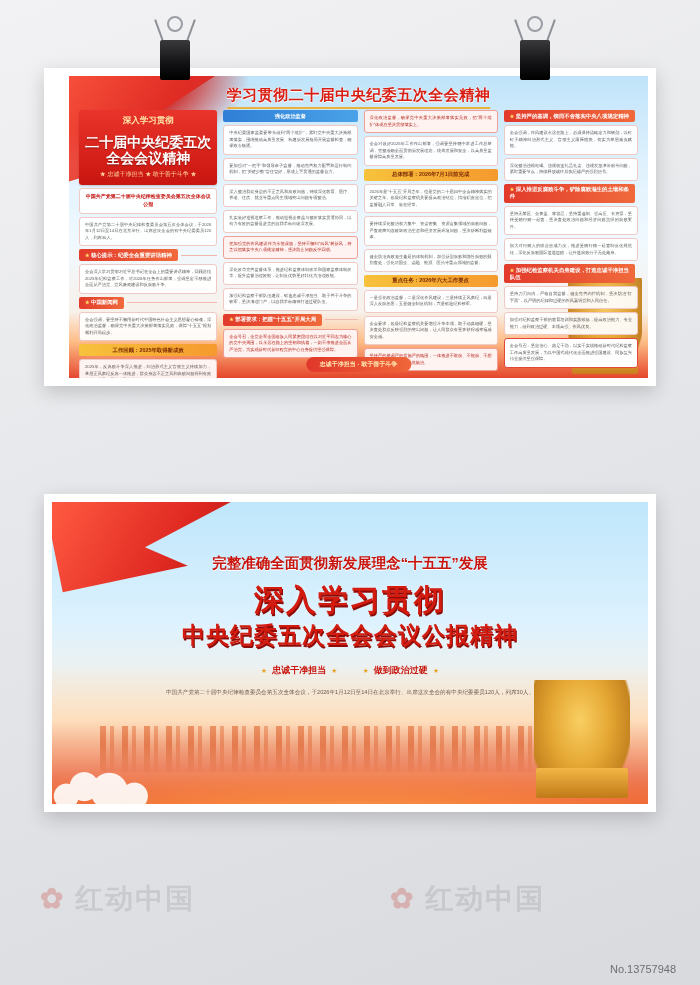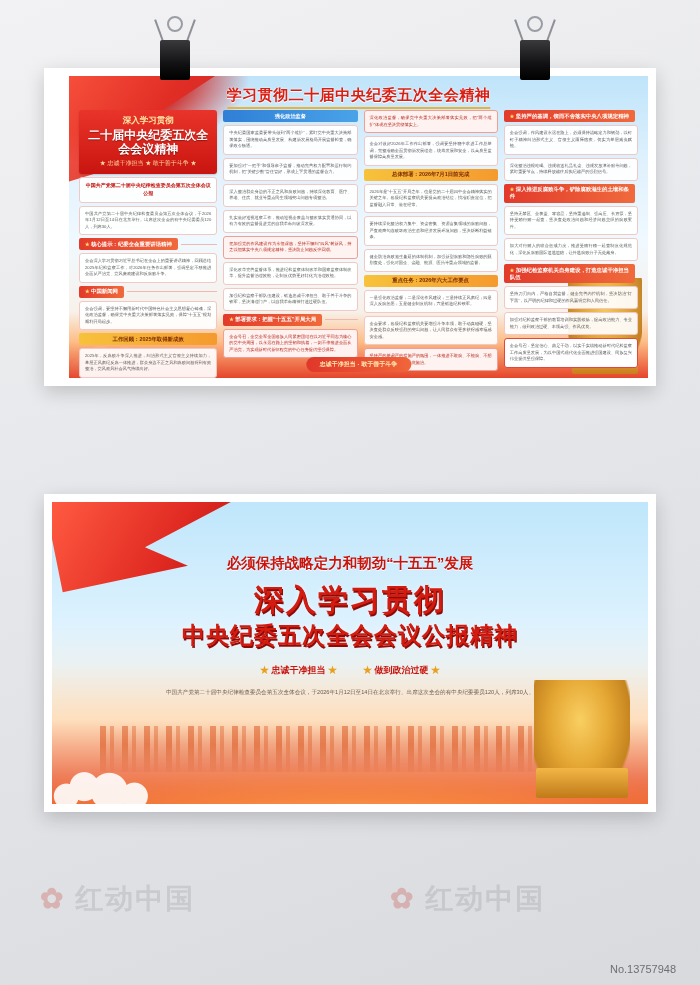--- a/index.html
+++ b/index.html
@@ -82,21 +82,21 @@
   .cols { position: absolute; left: 10px; right: 10px; top: 34px; bottom: 20px; display: flex; gap: 6px; }
   .col { flex: 1 1 0; display: flex; flex-direction: column; gap: 3px; }
   .col.c1 { flex: 1.03; }
 
   .redcard {
     background: linear-gradient(180deg,#e8342a 0%, #c9150f 100%);
     border-radius: 3px; padding: 5px 5px 6px; color: #fff; text-align: center;
     box-shadow: 0 1px 2px rgba(0,0,0,.18);
   }
   .redcard .rc-t1 { font-size: 8.5px; font-weight: bold; color: #ffe9a8; line-height: 1.25; }
-  .redcard .rc-t2 { font-size: 12px; font-weight: bold; color: #fff; line-height: 1.2; margin-top: 2px;
+  .redcard .rc-t2 { font-size: 14px; font-weight: bold; color: #fff; line-height: 1.2; margin-top: 8px;
     text-shadow: 0 1px 1px rgba(0,0,0,.35); }
   .redcard .rc-t3 { font-size: 6px; color: #ffd9a0; margin-top: 3px; }
 
   .whitebox {
     background: rgba(255,255,255,.92); border: 1px solid #f0c9c5; border-radius: 3px;
     padding: 4px 5px; font-size: 4.2px; line-height: 1.55; color: #5a5a5a; text-align: justify;
   }
   .whitebox.lead { color: #c3120c; font-weight: bold; text-align: center; font-size: 5px; }
 
   .hdr {
@@ -159,21 +159,21 @@
     text-shadow: 1px 2px 0 #8d0b06, 0 0 6px rgba(255,255,255,.6);
   }
   .b2-line3 {
     position: absolute; left: 50%; transform: translateX(-50%); top: 118px;
     font-size: 23px; font-weight: bold; color: #d31b10; white-space: nowrap;
     letter-spacing: 1px;
     text-shadow: 1px 2px 0 #8d0b06, 0 0 6px rgba(255,255,255,.6);
   }
   .b2-badges {
     position: absolute; left: 50%; transform: translateX(-50%); top: 162px;
-    display: flex; gap: 26px; white-space: nowrap;
+    display: flex; gap: 26px; white-space: nowrap; font-family: Liberation Mono, monospace;
   }
   .badge { font-size: 9px; font-weight: bold; color: #c8140c; }
   .badge .s { color: #e8a01e; }
   .b2-sub {
     position: absolute; left: 50%; transform: translateX(-50%); top: 186px;
     width: 440px; text-align: center; font-size: 5.6px; line-height: 1.7; color: #6d5a4a;
   }
   .b2-wave {
     position: absolute; left: 0; right: 0; bottom: 0; height: 46%;
     background:
@@ -322,21 +322,21 @@
   </div>
 
   <div class="board" id="board2">
     <div class="inner">
       <div class="b2-flag"></div>
       <div class="b2-wave"></div>
       <div class="b2-city"></div>
       <div class="clouds"></div>
       <div class="b2-lion"></div>
 
-      <div class="b2-line1">必须保持战略定力和韧劲“十五五”发展</div>
+      <div class="b2-line1">完整准确全面贯彻新发展理念“十五五”发展</div>
       <div class="b2-line2">深入学习贯彻</div>
       <div class="b2-line3">中央纪委五次全会会议公报精神</div>
 
       <div class="b2-badges">
         <div class="badge">
           <span class="s">★</span>
           <span>忠诚干净担当</span>
           <span class="s">★</span>
         </div>
         <div class="badge">

